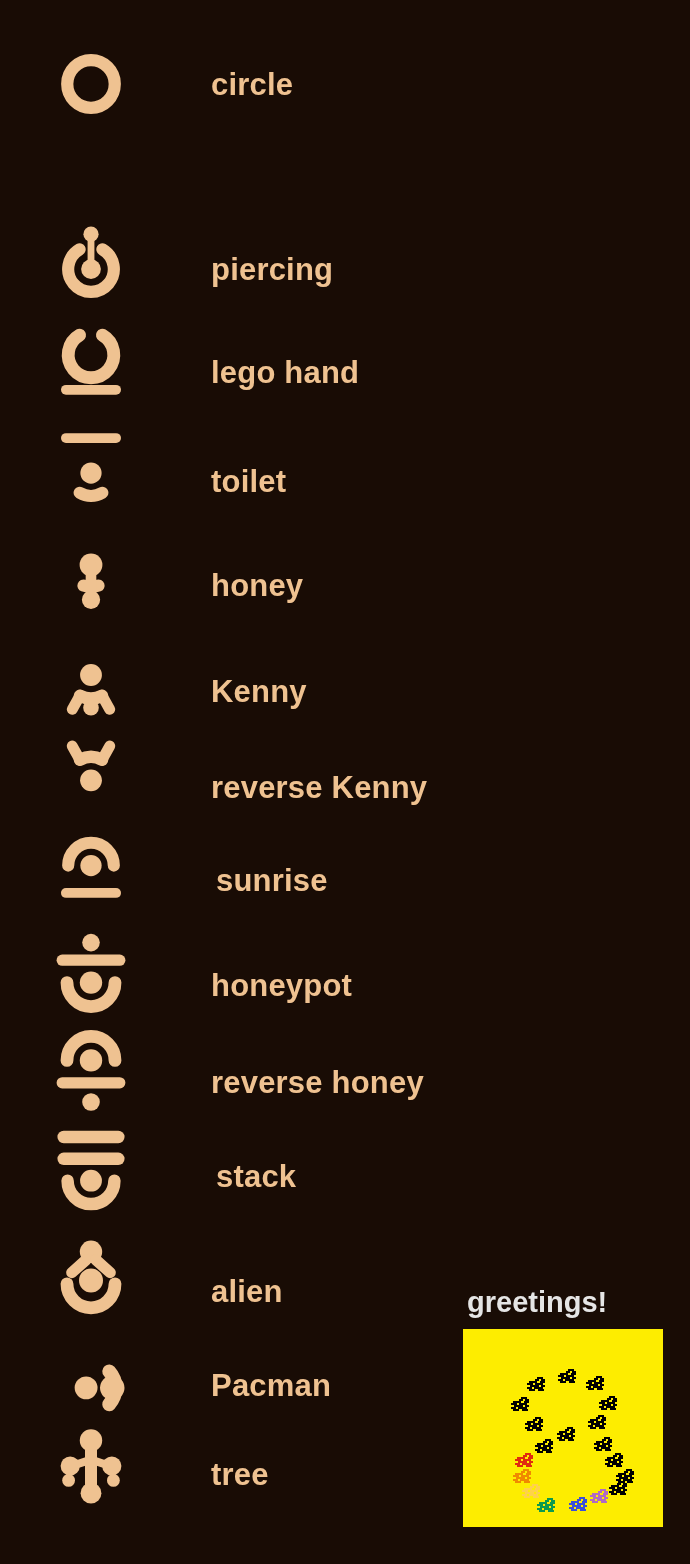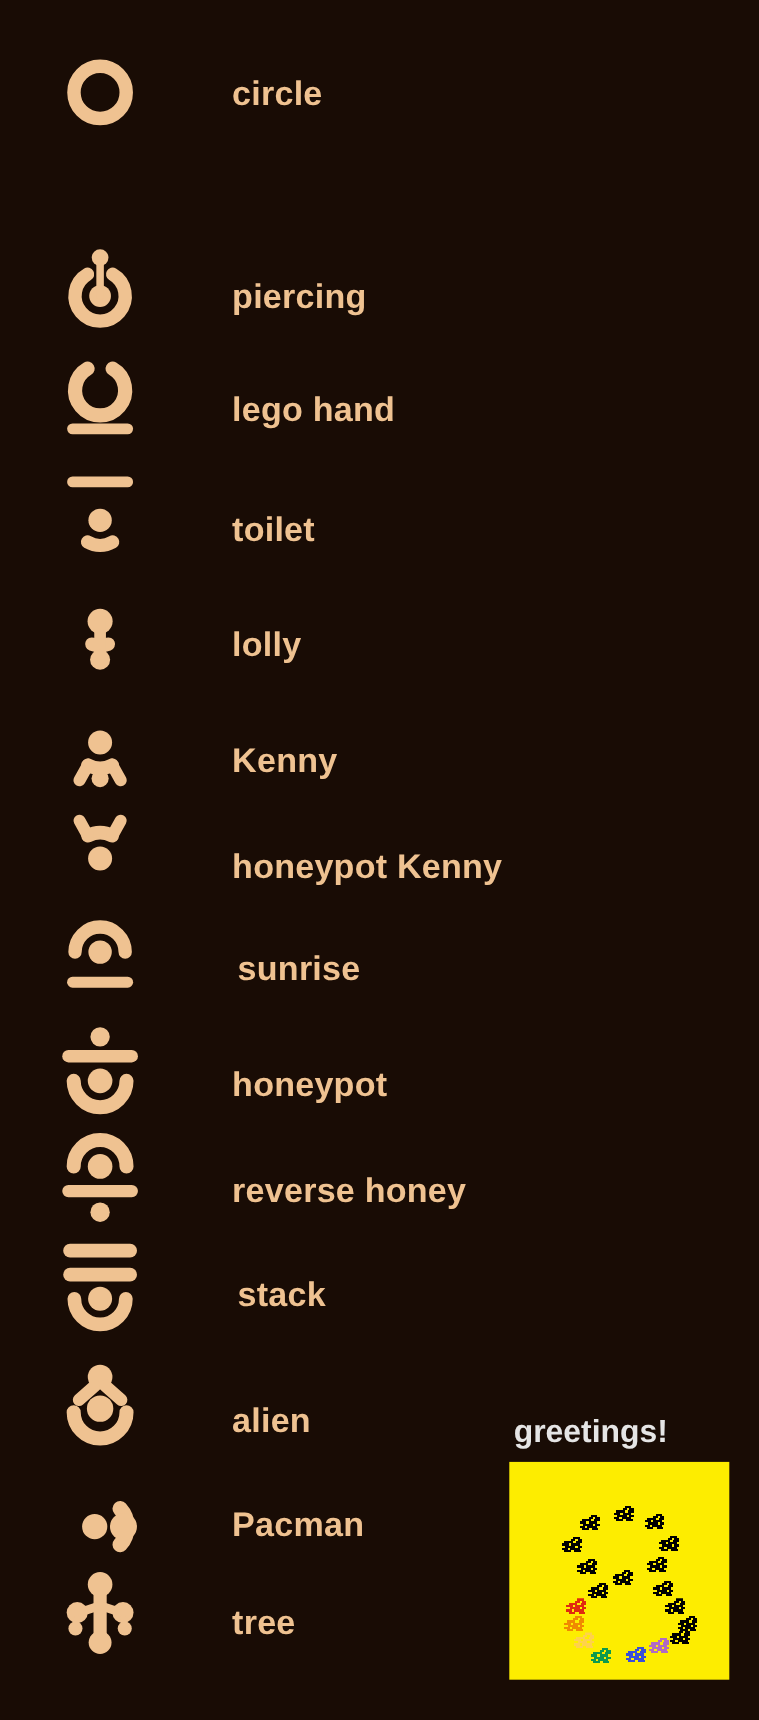--- a/index.html
+++ b/index.html
@@ -126,21 +126,21 @@
     </div>
     <div class="row" style="top: 533px; height: 104px;">
       <div class="sym-cell">
         <svg class="sym-svg" width="76" height="104" viewBox="0 0 100 137" xmlns="http://www.w3.org/2000/svg">
           <path d="M 59.918584156444396 69.25108600279134 A 29 29 0 0 1 40.081415843555604 69.25108600279134" fill="none" stroke="#EFC291" stroke-width="16" stroke-linecap="round"></path>
           <circle cx="50" cy="42" r="15" fill="#EFC291"></circle>
           <line x1="50" y1="42" x2="50" y2="92" stroke="#EFC291" stroke-width="14" stroke-linecap="round"></line>
           <circle cx="50" cy="88" r="12" fill="#EFC291"></circle>
         </svg>
       </div>
-      <div class="row-label">lolly</div>
+      <div class="row-label">honey</div>
     </div>
     <div class="row" style="top: 639px; height: 104px;">
       <div class="sym-cell">
         <svg class="sym-svg" width="78" height="104" viewBox="0 0 100 133" xmlns="http://www.w3.org/2000/svg">
           <path d="M 64.08414688357672 72.48842778576781 A 30 30 0 0 1 35.915853116423285 72.48842778576781" fill="none" stroke="#EFC291" stroke-width="16" stroke-linecap="round"></path>
           <path d="M 36 72 L 26 90" stroke="#EFC291" stroke-width="14" stroke-linecap="round" fill="none"></path>
           <path d="M 64 72 L 74 90" stroke="#EFC291" stroke-width="14" stroke-linecap="round" fill="none"></path>
           <circle cx="50" cy="46" r="14" fill="#EFC291"></circle>
           <circle cx="50" cy="88" r="10" fill="#EFC291"></circle>
         </svg>
@@ -149,21 +149,21 @@
     </div>
     <div class="row" style="top: 735px; height: 104px;">
       <div class="sym-cell">
         <svg class="sym-svg" width="78" height="104" viewBox="0 0 100 133" xmlns="http://www.w3.org/2000/svg">
           <path d="M 35.915853116423285 31.51157221423219 A 30 30 0 0 1 64.08414688357672 31.511572214232192" fill="none" stroke="#EFC291" stroke-width="16" stroke-linecap="round"></path>
           <path d="M 36 32 L 26 14" stroke="#EFC291" stroke-width="14" stroke-linecap="round" fill="none"></path>
           <path d="M 64 32 L 74 14" stroke="#EFC291" stroke-width="14" stroke-linecap="round" fill="none"></path>
           <circle cx="50" cy="58" r="14" fill="#EFC291"></circle>
         </svg>
       </div>
-      <div class="row-label">honeypot Kenny</div>
+      <div class="row-label">reverse Kenny</div>
     </div>
     <div class="row" style="top: 828px; height: 104px;">
       <div class="sym-cell">
         <svg class="sym-svg" width="76" height="96" viewBox="0 0 100 126" xmlns="http://www.w3.org/2000/svg">
           <path d="M 20 44.00000000000001 A 30 30 0 0 1 80 44" fill="none" stroke="#EFC291" stroke-width="16" stroke-linecap="round"></path>
           <circle cx="50" cy="44" r="14" fill="#EFC291"></circle>
           <line x1="17" y1="80" x2="83" y2="80" stroke="#EFC291" stroke-width="13" stroke-linecap="round"></line>
         </svg>
       </div>
       <div class="row-label indent">sunrise</div>

